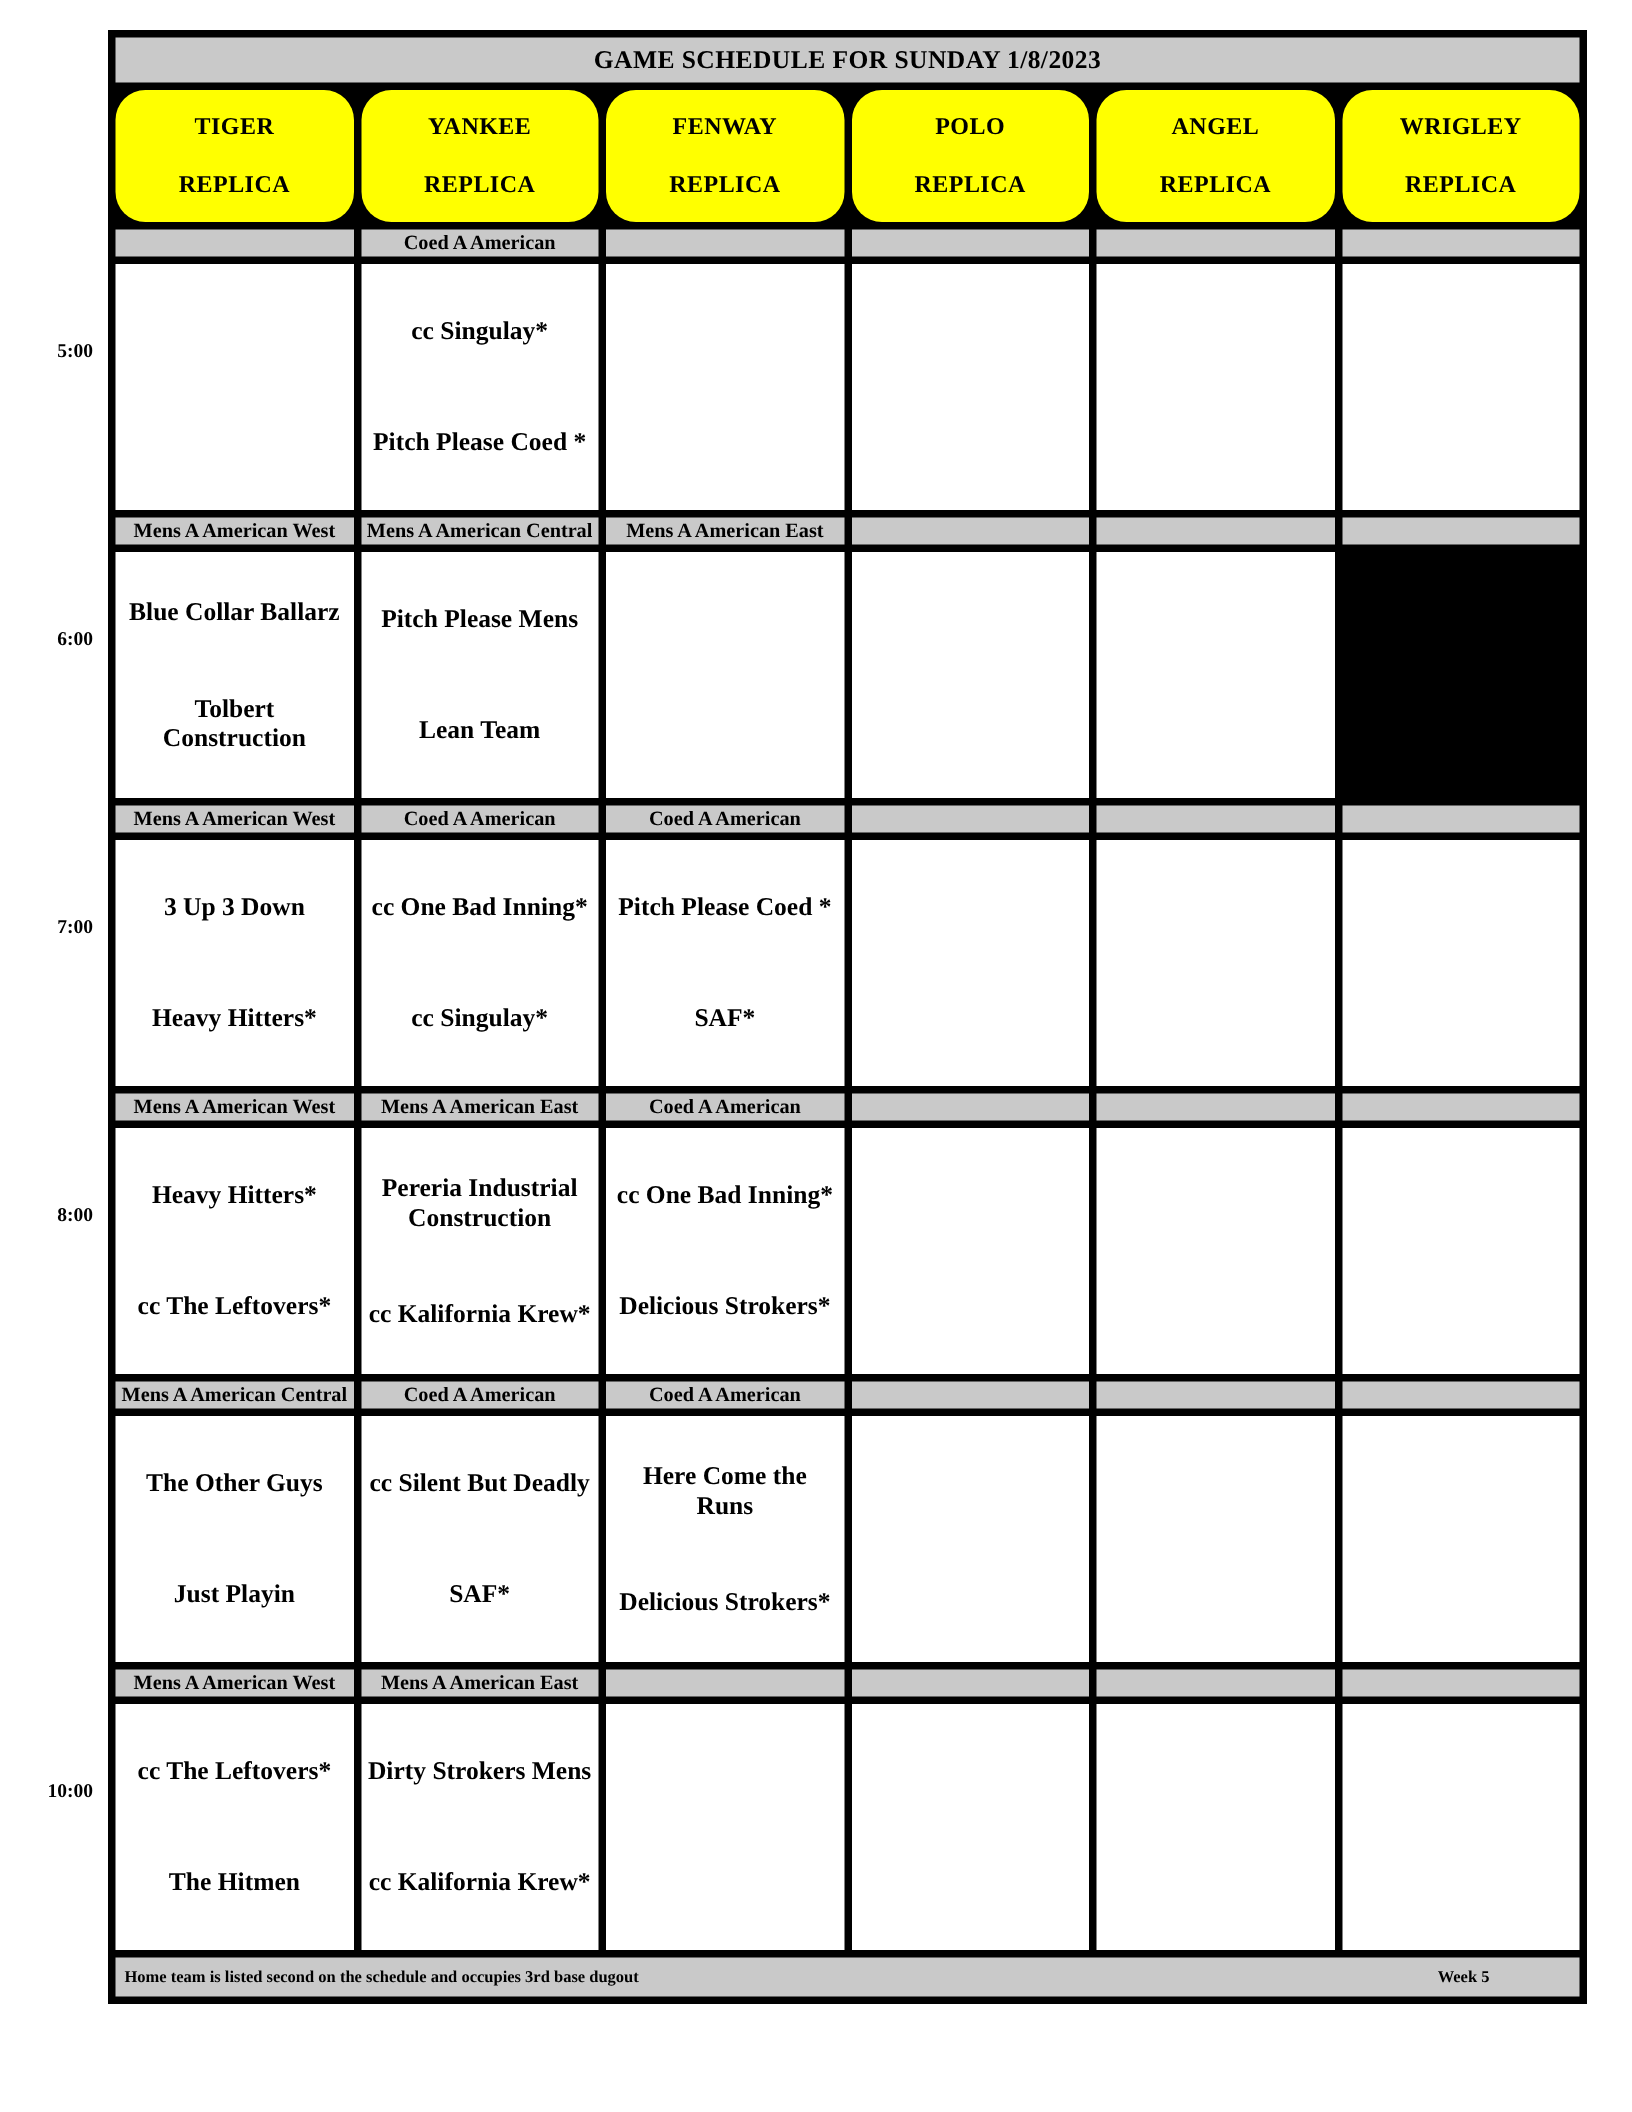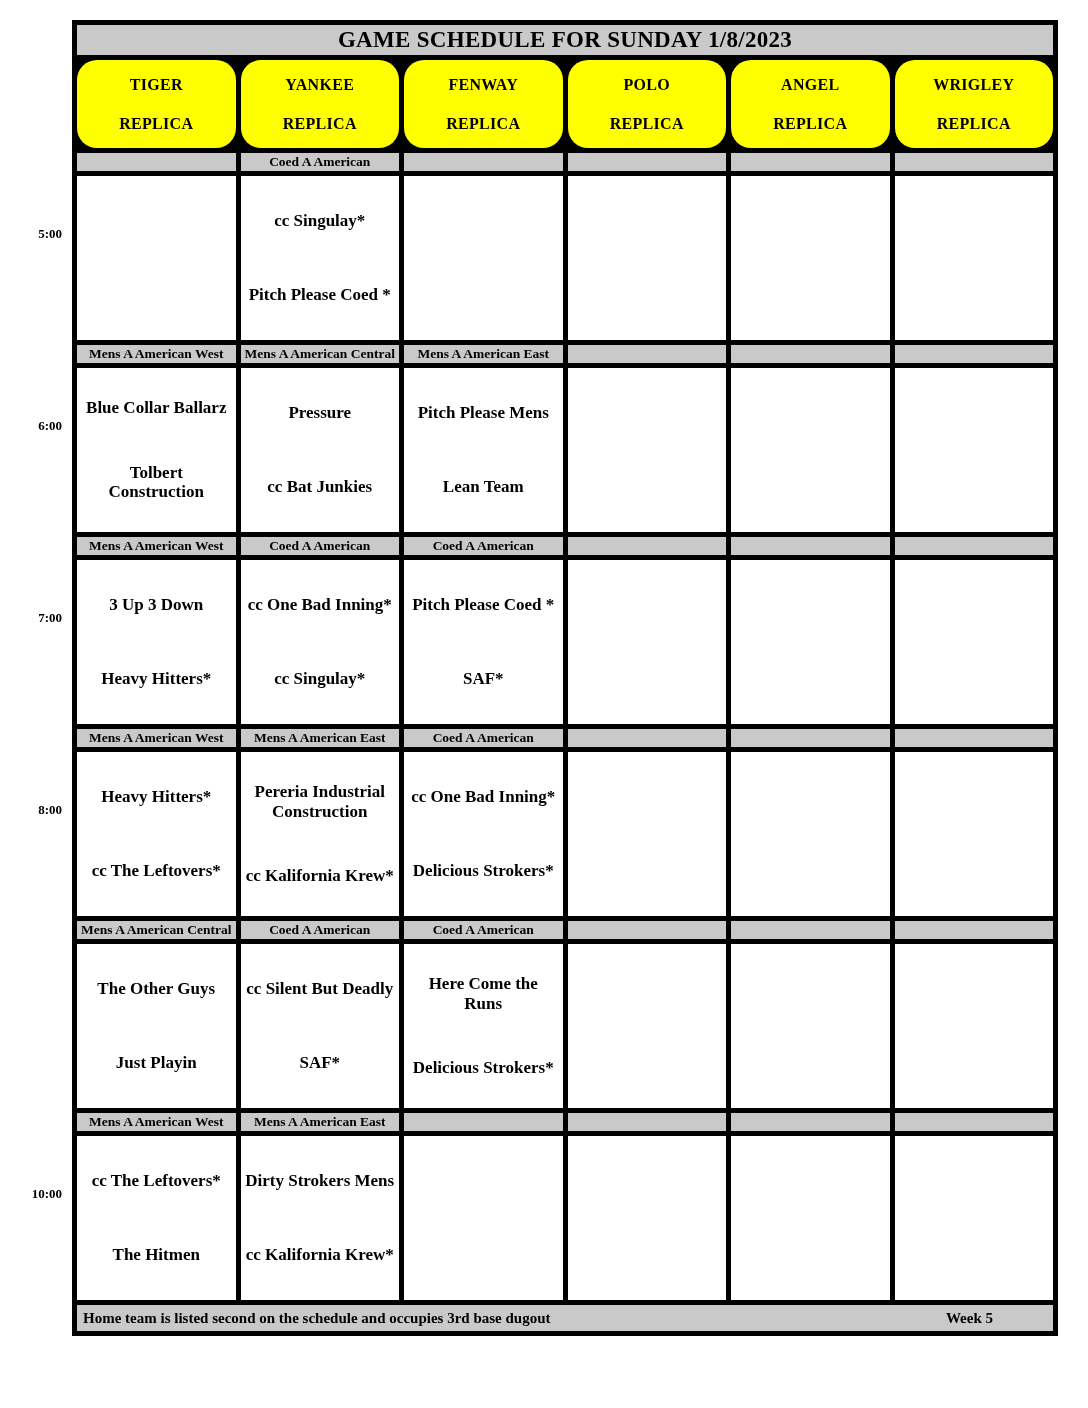--- a/index.html
+++ b/index.html
@@ -15,21 +15,21 @@
   .table {
     position:absolute; left:72px; top:20px;
     width:976px;
     background:#000;
     padding:5px;
     display:flex; flex-direction:column; gap:5px;
   }
   .title-row {
     height:30px; background:#c9c9c9;
     display:flex; align-items:center; justify-content:center;
-    font-size:23px; letter-spacing:0.3px;
+    font-size:17px; letter-spacing:0.3px;
   }
   .grid {
     display:grid;
     grid-template-columns:repeat(6, 1fr);
     gap:5px;
   }
   .header-cell {
     background:#ffff00; height:88px;
     display:flex; flex-direction:column; align-items:center; justify-content:center;
     gap:21px; font-size:16px; letter-spacing:0.3px;border-radius:20px;
@@ -42,21 +42,21 @@
   .game-cell {
     background:#ffffff; height:164px;
     display:flex; flex-direction:column; align-items:center; justify-content:space-around;
     text-align:center; font-size:17px; line-height:1.15;
     padding:8px 4px; box-sizing:border-box;
   }
   .team { display:block; width:100%; }
   .footer-row {
     height:26px; background:#c9c9c9;
     display:flex; align-items:center; justify-content:space-between;
-    font-size:15px; padding:0 0 0 6px; box-sizing:border-box;
+    font-size:11px; padding:0 0 0 6px; box-sizing:border-box;
   }
   .footer-week { margin-right:60px; }
   .time-label {
     position:absolute; left:0; width:62px;
     text-align:right; font-size:13px; font-weight:bold;
     font-family:"Liberation Serif", serif;
   }
 </style>
 </head>
 <body>
@@ -144,24 +144,20 @@
           <div class="league-cell"></div>
           <div class="league-cell"></div>
           <div class="league-cell"></div>
         </div>
         <div class="grid">
           <div class="game-cell">
             <div class="team">Blue Collar Ballarz</div>
             <div class="team">Tolbert Construction</div>
           </div>
           <div class="game-cell">
-            <div class="team">Pressure</div>
-            <div class="team">cc Bat Junkies</div>
-          </div>
-          <div class="game-cell">
             <div class="team">Pitch Please Mens</div>
             <div class="team">Lean Team</div>
           </div>
           <div class="game-cell">
             <div class="team"></div>
             <div class="team"></div>
           </div>
           <div class="game-cell">
             <div class="team"></div>
             <div class="team"></div>

